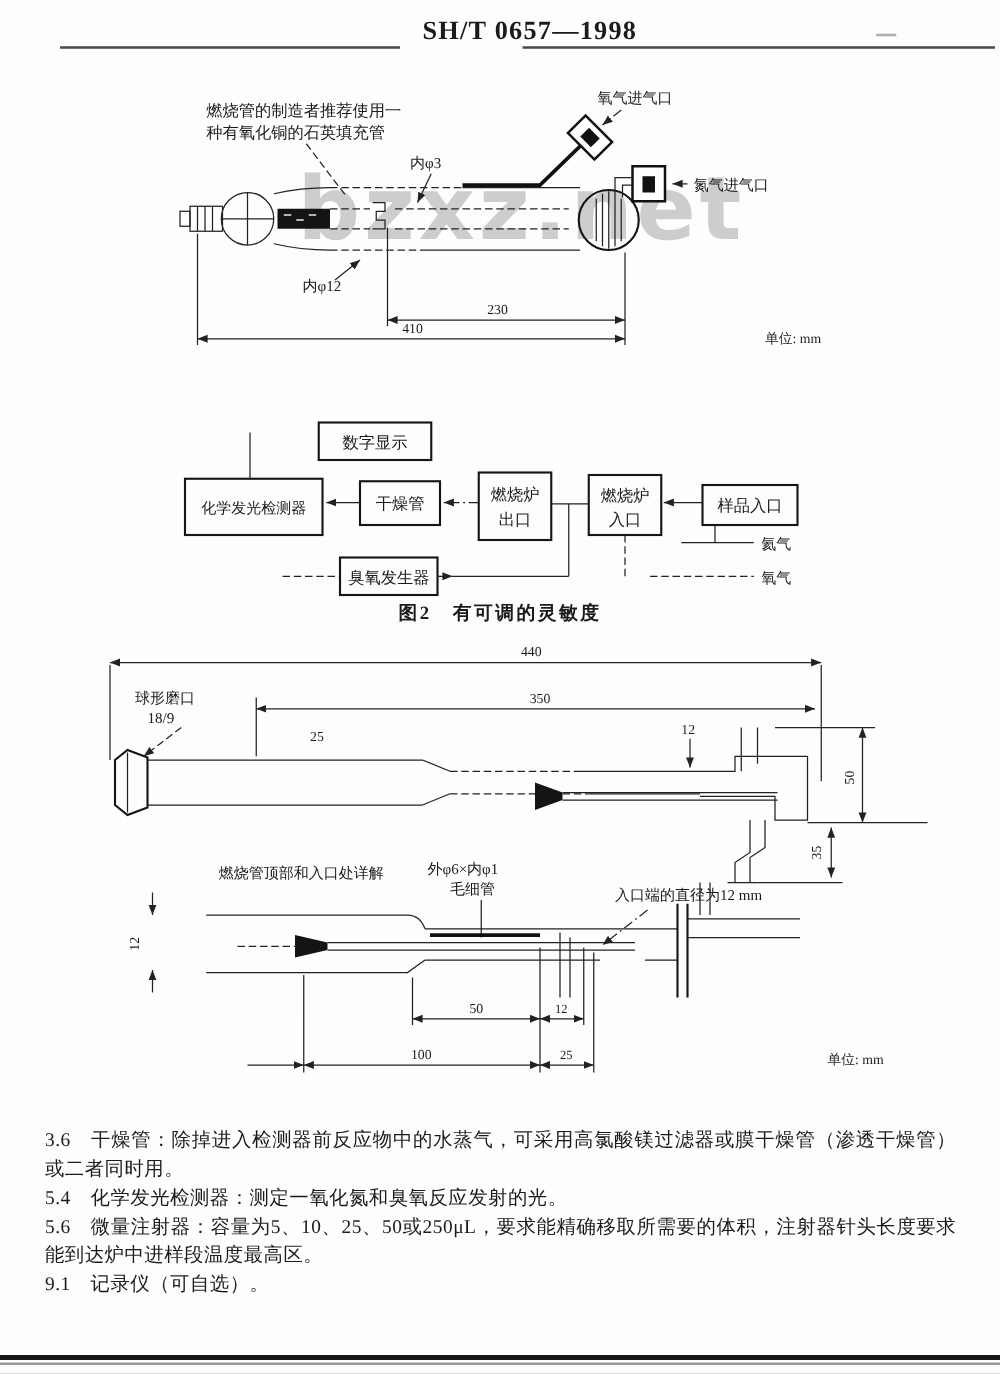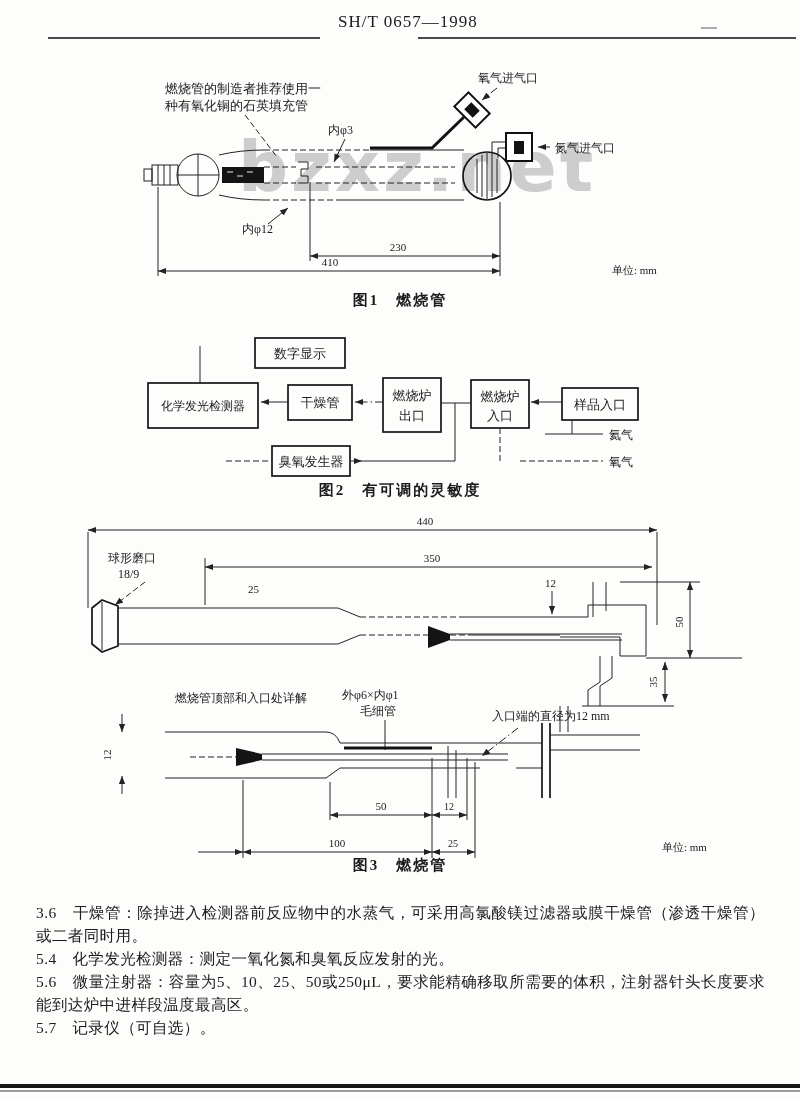--- a/index.html
+++ b/index.html
@@ -1,19 +1,19 @@
 <!DOCTYPE html>
 <html><head>
 <meta charset="utf-8">
 <style>
   html,body{margin:0;padding:0;background:#9a9a9a;}
   #page{position:relative;width:800px;height:1099px;background:#fdfdfc;overflow:hidden;
         font-family:"Liberation Serif","DejaVu Serif",serif;color:#1b1b1b;}
   .abs{position:absolute;}
-  #hdr{left:338px;top:12px;font-size:17px;font-weight:normal;letter-spacing:1px;}
+  #hdr{left:338px;top:12px;font-size:21px;font-weight:bold;letter-spacing:1px;}
   .rule{background:#4a4a4a;height:2px;}
   #watermark{left:238px;top:126px;font-size:70px;font-weight:bold;letter-spacing:3px;
              color:#cdcdcd;font-family:"DejaVu Sans","Liberation Sans",sans-serif;z-index:0;}
   svg.fig{position:absolute;z-index:1;}
   .ln{stroke:#222;stroke-width:1;fill:none;}
   .ln2{stroke:#151515;stroke-width:1.7;fill:none;}
   .thk{stroke:#111;stroke-width:3;fill:none;}
   .dsh{stroke-dasharray:6 3;}
   .ddt{stroke-dasharray:8 3 1.5 3;}
   svg text{fill:#1b1b1b;font-family:"Liberation Serif","DejaVu Serif",serif;}
@@ -100,21 +100,20 @@
 
     <g>
       <path class="ln" d="M270,122 V201 M460,142 V216 M118,127 V216"></path>
       <path class="ln" d="M270,196 H460" marker-start="url(#a1)" marker-end="url(#a1)"></path>
       <text class="t11" x="358" y="191" text-anchor="middle">230</text>
       <path class="ln" d="M118,211 H460" marker-start="url(#a1)" marker-end="url(#a1)"></path>
       <text class="t11" x="290" y="206" text-anchor="middle">410</text>
       <text class="t11" x="572" y="214">单位: mm</text>
     </g>
   </svg>
-  <div class="abs cap" style="top:291px;">图1　燃烧管</div>
 
   <svg class="fig" style="left:130px;top:330px;" width="560" height="172" viewBox="0 0 560 172">
     <defs>
       <marker id="a2" viewBox="0 0 10 10" refX="9" refY="5" markerWidth="9" markerHeight="9" orient="auto-start-reverse">
         <path d="M0,1.5 L9,5 L0,8.5 z" fill="#222"></path>
       </marker>
     </defs>
     <g>
       <rect class="ln2" x="125" y="8" width="90" height="30"></rect>
       <text class="t13" x="170" y="28" text-anchor="middle">数字显示</text>
@@ -221,24 +220,23 @@
       <path class="ln" d="M392,305 H427" marker-start="url(#a3)" marker-end="url(#a3)"></path>
       <text class="t10" x="409" y="300" text-anchor="middle">12</text>
       <path class="ln" d="M203,342 H392" marker-start="url(#a3)" marker-end="url(#a3)"></path>
       <text class="t11" x="297" y="337" text-anchor="middle">100</text>
       <path class="ln" d="M392,342 H435" marker-start="url(#a3)" marker-end="url(#a3)"></path>
       <text class="t10" x="413" y="337" text-anchor="middle">25</text>
       <path class="ln" d="M158,342 H203" marker-end="url(#a3)"></path>
       <text class="t11" x="622" y="341">单位: mm</text>
     </g>
   </svg>
-  <div class="abs cap" style="top:856px;">图3　燃烧管</div>
 
   <div class="abs" id="bodytext">
     <p>3.6　干燥管：除掉进入检测器前反应物中的水蒸气，可采用高氯酸镁过滤器或膜干燥管（渗透干燥管）或二者同时用。</p>
     <p>5.4　化学发光检测器：测定一氧化氮和臭氧反应发射的光。</p>
     <p>5.6　微量注射器：容量为5、10、25、50或250μL，要求能精确移取所需要的体积，注射器针头长度要求能到达炉中进样段温度最高区。</p>
-    <p>5.7　记录仪（可自选）。</p>
+    <p>9.1　记录仪（可自选）。</p>
   </div>
 
   <div class="abs botrule1"></div>
   <div class="abs botrule2"></div>
 </div>
 
 </body></html>

